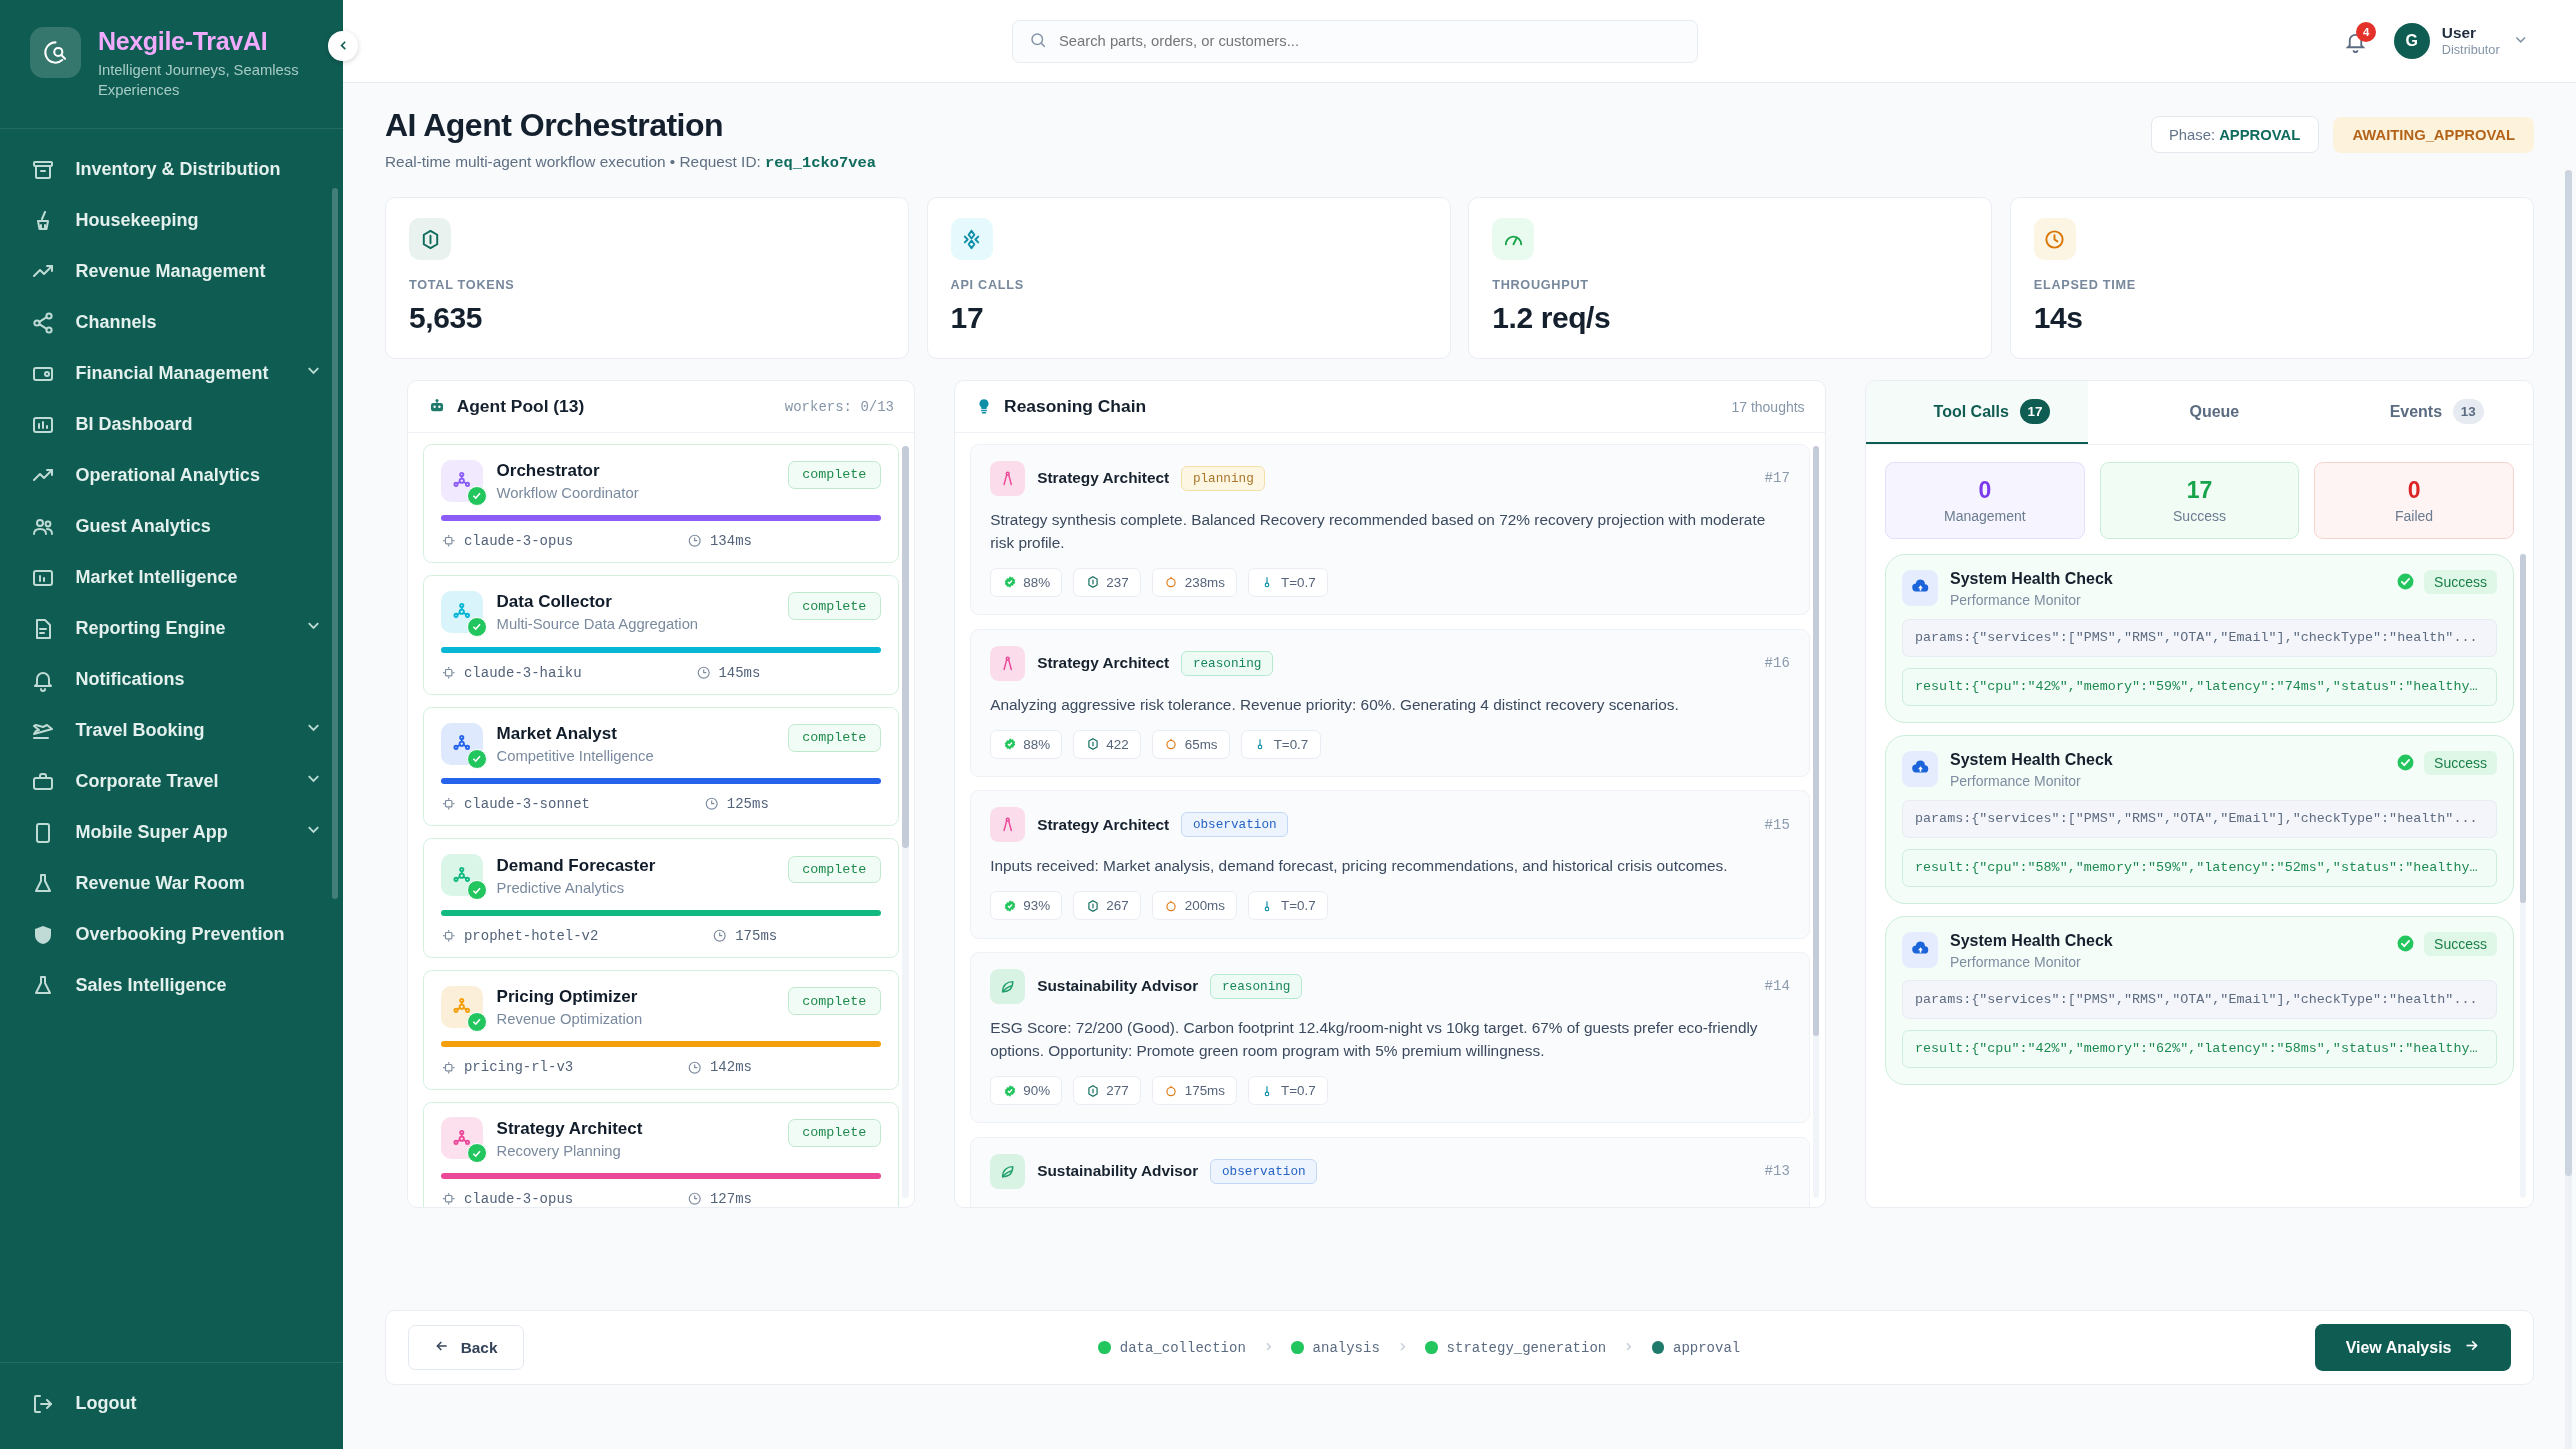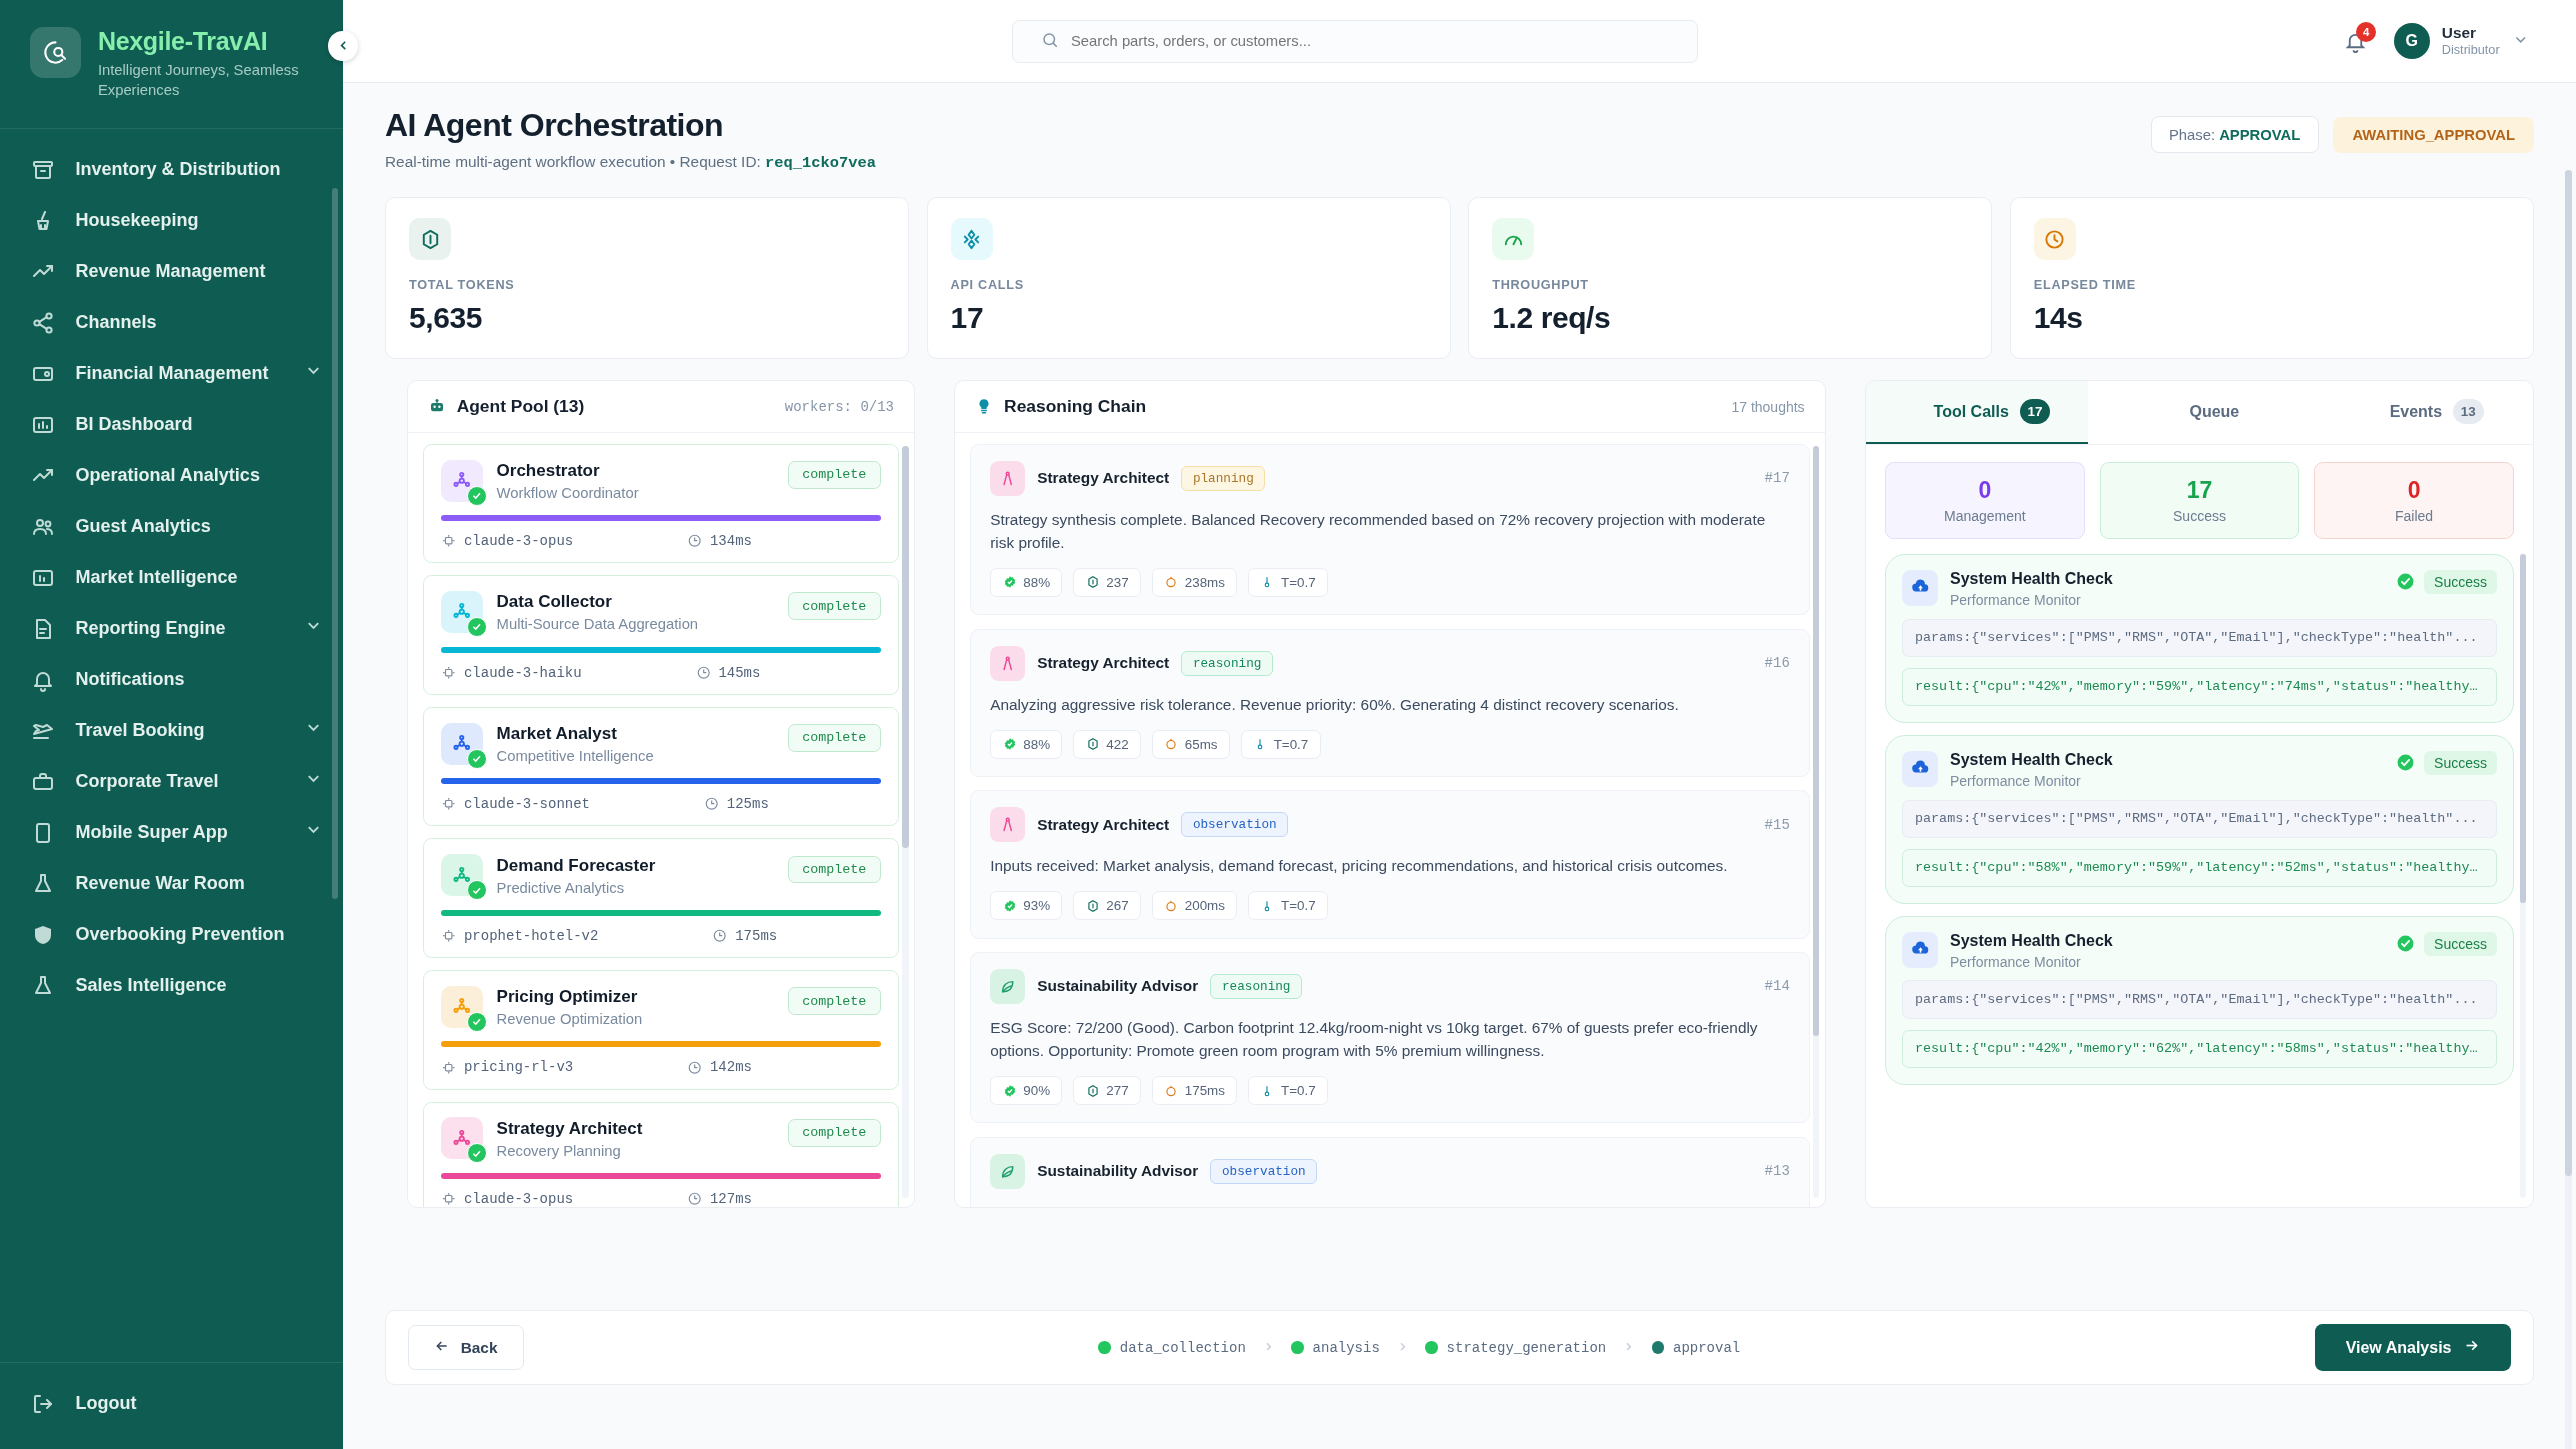--- a/index.html
+++ b/index.html
@@ -24,21 +24,21 @@
     display: flex; align-items: flex-start; gap: 17.4px;
     padding: 27px 23px 28px 29.5px;
     border-bottom: 0.7px solid rgba(255,255,255,.09);
   }
   .sb-logo {
     width: 51px; height: 51px; flex: 0 0 51px;
     border-radius: 13.4px; background: rgba(255,255,255,.16);
     display: flex; align-items: center; justify-content: center;
   }
   .sb-brand-text { padding-top: 1.3px; }
-  .sb-title { font-size: 25px; font-weight: 700; color: #86efac; letter-spacing: -0.3px; line-height: 1.08; }
+  .sb-title { font-size: 25px; font-weight: 700; color: #f0abfc; letter-spacing: -0.3px; line-height: 1.08; }
   .sb-sub { font-size: 14.8px; color: #a8ccc5; line-height: 1.32; margin-top: 6px; max-width: 221px; }
 
   .sb-nav { flex: 1 1 auto; overflow: hidden; padding: 14.8px 0 6.7px 0; position: relative; }
   .sb-item {
     display: flex; align-items: center; gap: 19px;
     padding: 12px 20px 12px 29.5px;
     font-size: 18px; font-weight: 600; color: #e3f0ed;
     cursor: pointer; line-height: 1.2;
   }
   .sb-ico { width: 27px; height: 27px; flex: 0 0 27px; display: flex; align-items: center; justify-content: center; opacity: .92; }
@@ -62,21 +62,21 @@
   .main { flex: 1 1 auto; height: 1449px; display: flex; flex-direction: column; background: #f8fafc; position: relative; }
 
   .topbar {
     height: 83px; flex: 0 0 83px;
     background: #fff; border-bottom: 0.7px solid #e8edf2;
     display: flex; align-items: center; padding: 0 47px 0 27px;
   }
   .search-wrap { flex: 1 1 auto; display: flex; justify-content: center; }
   .search-box {
     width: 686px; height: 43px; border: 0.7px solid #e6ebf1; border-radius: 7.4px;
-    background: #fbfcfd; display: flex; align-items: center; gap: 12px; padding: 0 28px;
+    background: #fbfcfd; display: flex; align-items: center; gap: 12px; padding: 0 16px;
   }
   .search-box svg { width: 18px; height: 18px; stroke: #8795a8; stroke-width: 2; fill: none; }
   .search-input { border: 0; outline: 0; background: transparent; font-size: 14.8px; color: #93a1b2; font-family: inherit; width: 100%; }
   .top-right { display: flex; align-items: center; gap: 23px; }
   .bell-wrap { position: relative; width: 31px; height: 31px; display: flex; align-items: center; justify-content: center; cursor: pointer; }
   .bell-wrap svg { width: 23px; height: 23px; stroke: #5b6b80; stroke-width: 1.9; fill: none; }
   .bell-badge {
     position: absolute; top: -4px; right: -5.4px;
     min-width: 20px; height: 20px; border-radius: 10px; background: #e4322b; color: #fff;
     font-size: 11.4px; font-weight: 700; display: flex; align-items: center; justify-content: center; padding: 0 4.7px;

